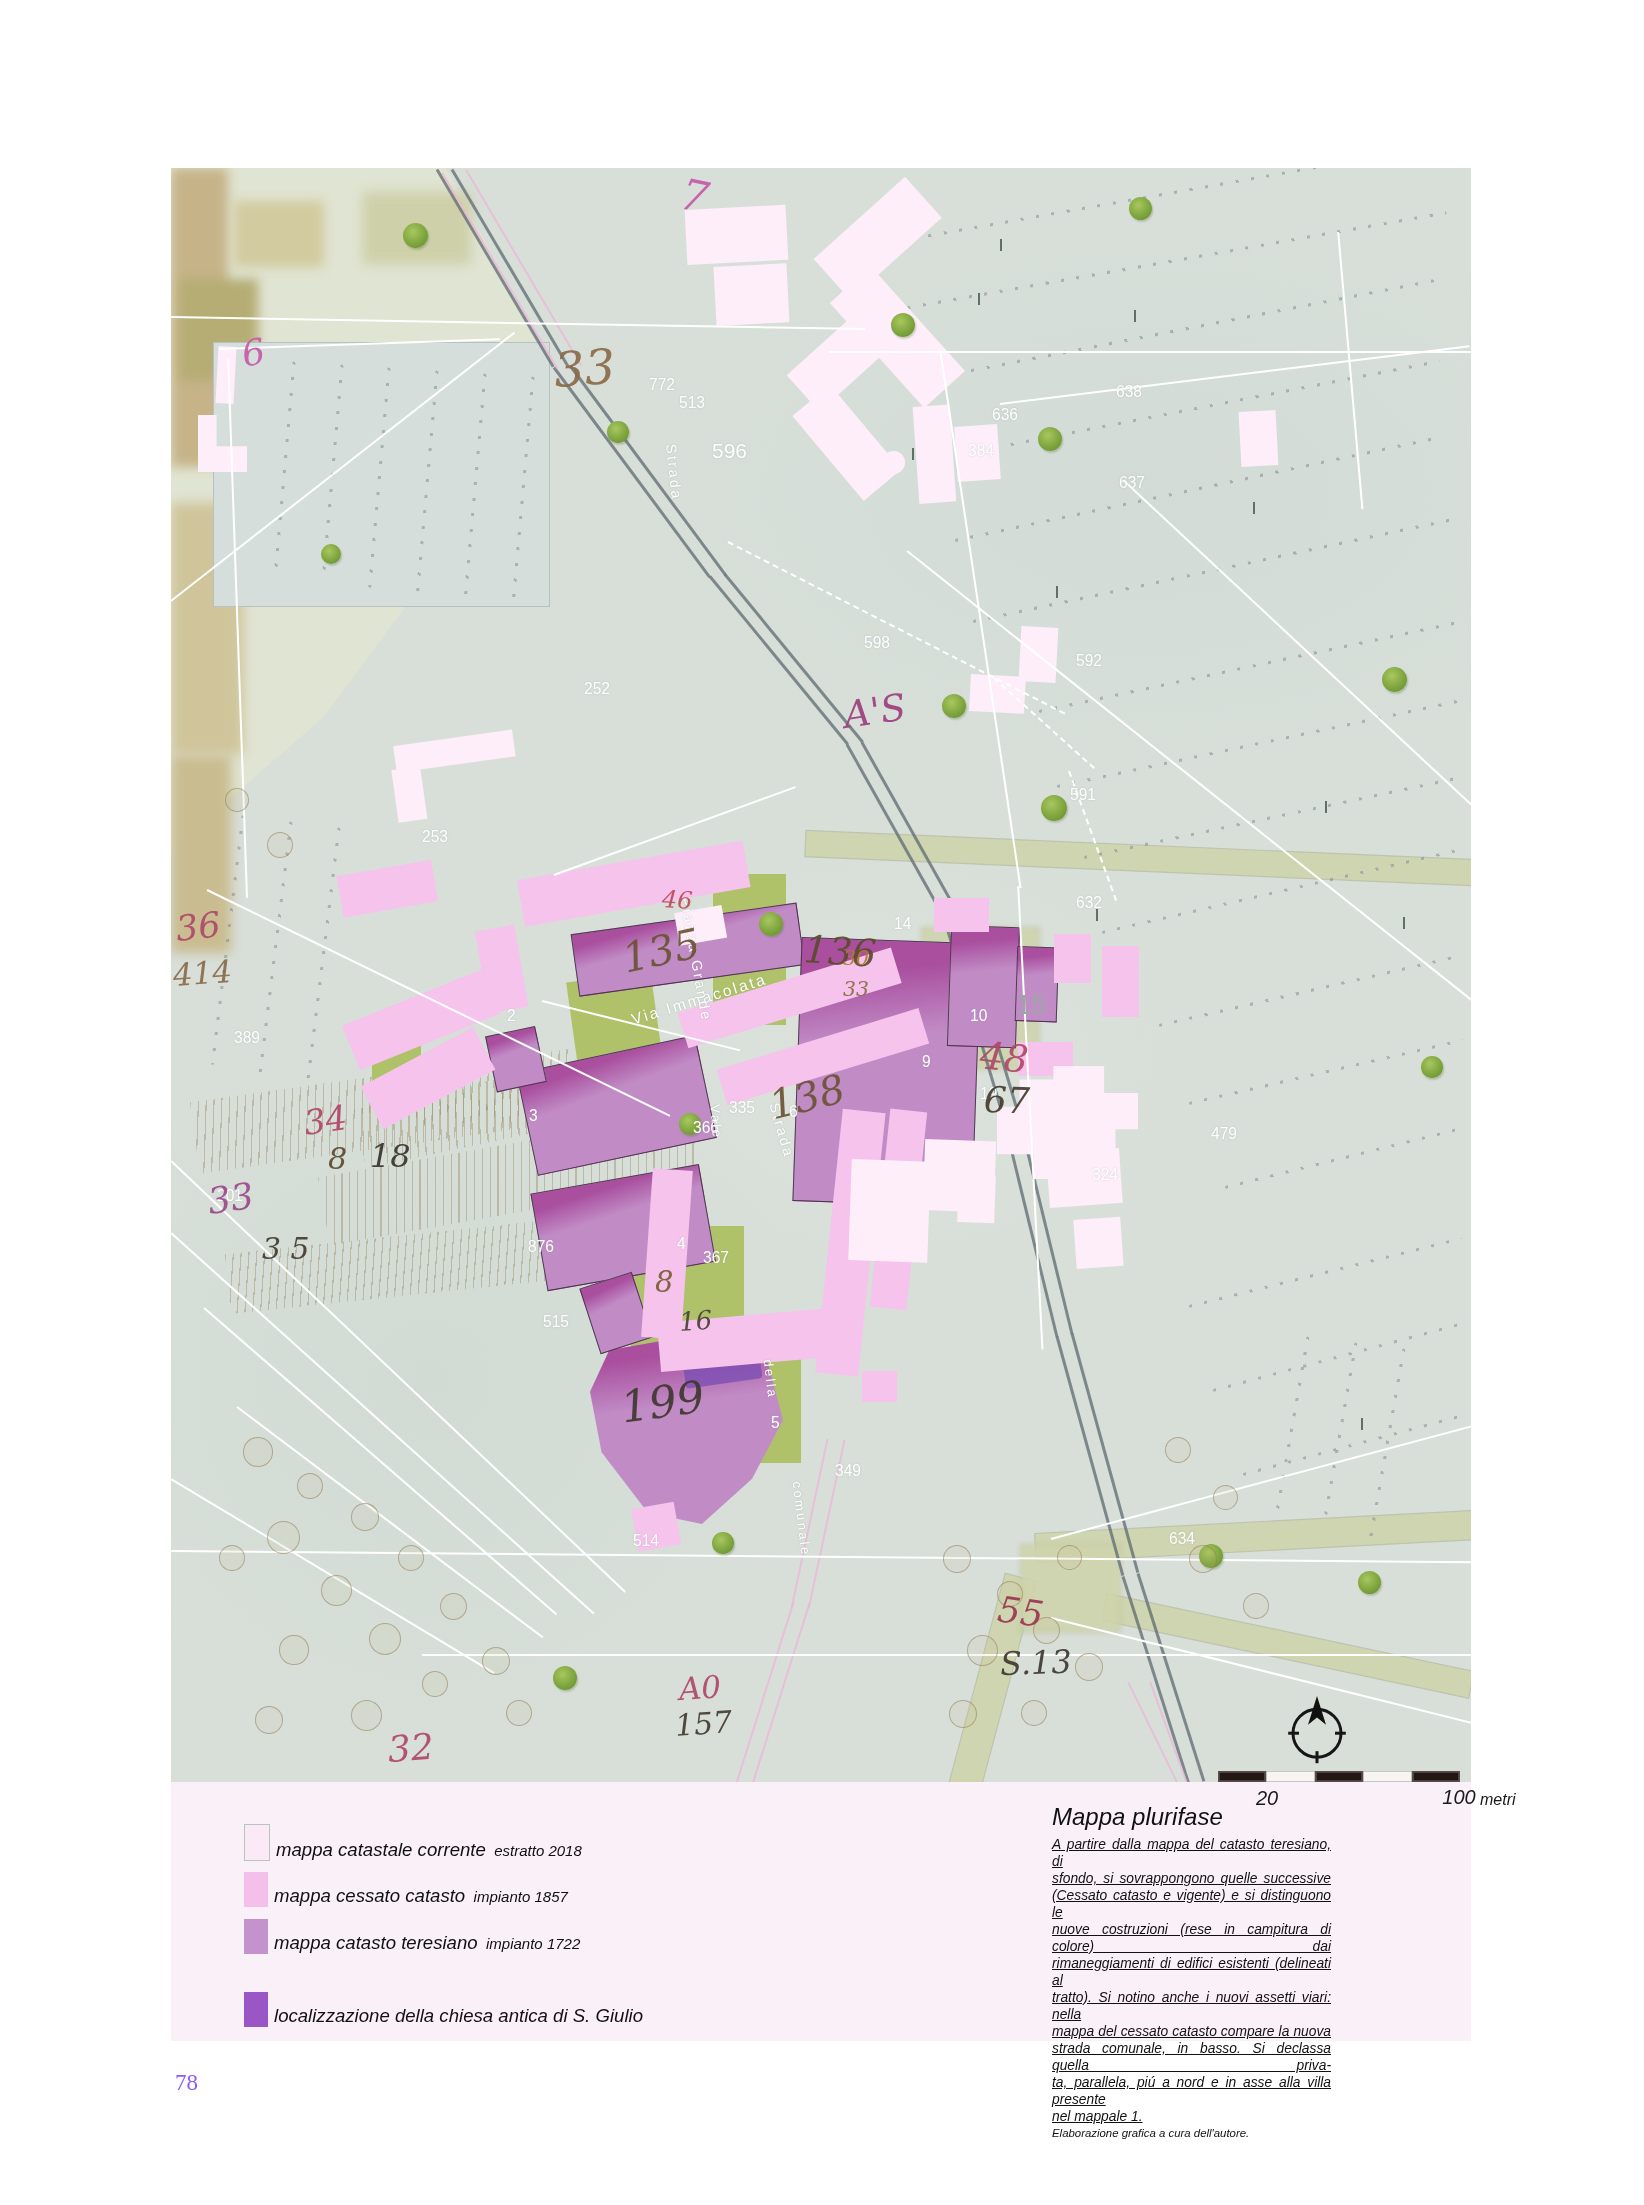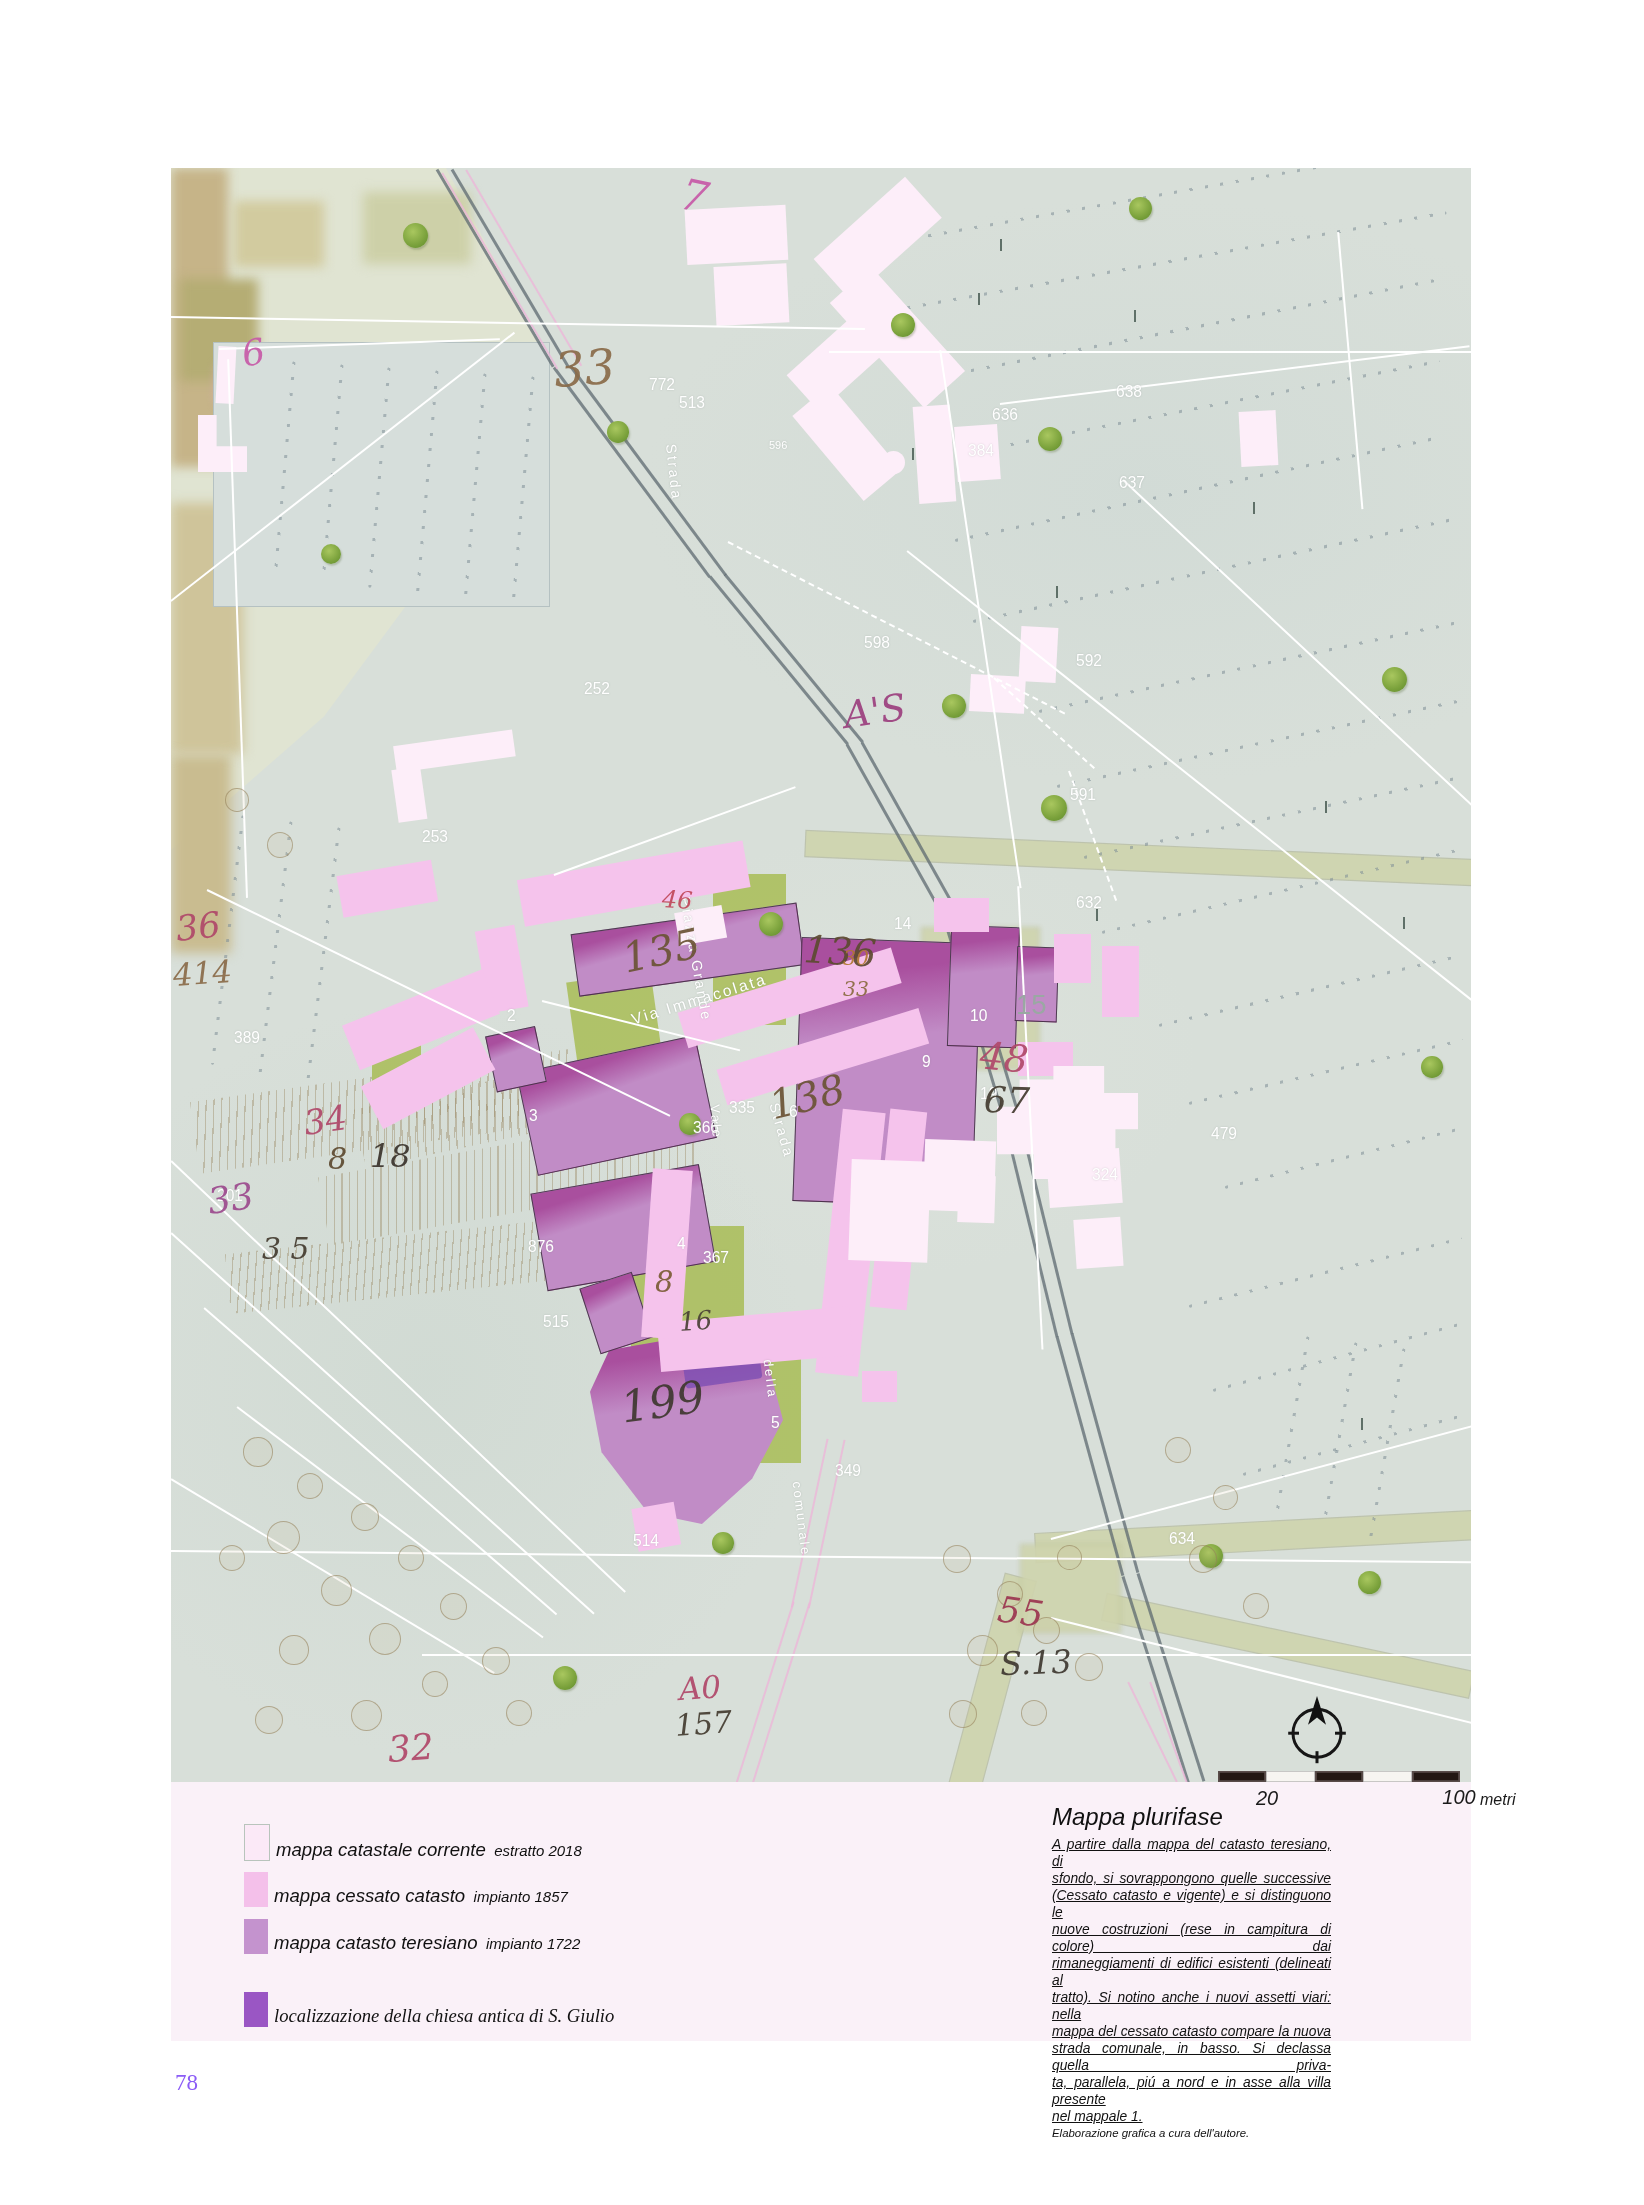--- a/index.html
+++ b/index.html
@@ -280,21 +280,21 @@
       <span class="wl" style="position: absolute; left: 506px; top: 1067px; font-size: 15.6px;">4</span>
       <span class="wl" style="position: absolute; left: 600px; top: 1246px; font-size: 15.6px;">5</span>
       <span class="wl" style="position: absolute; left: 998px; top: 1362px; font-size: 15.6px; text-align: right;">634</span>
       <span class="wl" style="position: absolute; left: 945px; top: 215px; font-size: 15.6px;">638</span>
       <span class="wl" style="position: absolute; left: 948px; top: 306px; font-size: 15.6px;">637</span>
       <span class="wl" style="position: absolute; left: 821px; top: 238px; font-size: 15.6px;">636</span>
       <span class="wl" style="position: absolute; left: 905px; top: 484px; font-size: 15.6px;">592</span>
       <span class="wl" style="position: absolute; left: 899px; top: 618px; font-size: 15.6px;">591</span>
       <span class="wl" style="position: absolute; left: 693px; top: 466px; font-size: 15.6px;">598</span>
       <span class="wl" style="position: absolute; left: 797px; top: 274px; font-size: 15.6px;">384</span>
-      <span class="wl" style="position: absolute; left: 598px; top: 271px; font-size: 11px;">596</span>
+      <span class="wl" style="position: absolute; left: 541px; top: 271px; font-size: 21px;">596</span>
       <span class="wl" style="position: absolute; left: 508px; top: 226px; font-size: 15.6px;">513</span>
       <span class="wl" style="position: absolute; left: 478px; top: 208px; font-size: 15.6px;">772</span>
       <span class="wl" style="position: absolute; left: 905px; top: 726px; font-size: 15.6px;">632</span>
       <span class="wl" style="position: absolute; left: 1040px; top: 957px; font-size: 15.6px;">479</span>
       <span class="wl" style="position: absolute; left: 921px; top: 998px; font-size: 15.6px;">324</span>
       <span class="wl" style="position: absolute; left: 809px; top: 917px; font-size: 15.6px;">19</span>
       <span class="wl" style="position: absolute; left: 723px; top: 747px; font-size: 15.6px;">14</span>
       <span class="wl" style="position: absolute; left: 799px; top: 839px; font-size: 15.6px;">10</span>
       <span class="wl" style="position: absolute; left: 336px; top: 839px; font-size: 15.6px;">2</span>
       <span class="wl" style="position: absolute; left: 358px; top: 939px; font-size: 15.6px;">3</span>
@@ -373,21 +373,21 @@
           <span class="legend-sub">impianto 1857</span>
         </span>
       </div>
       <div class="legend-row" style="left: 244px; top: 1919px;">
         <span class="legend-swatch" style="background: rgb(196, 147, 206);"></span>
         <span class="legend-texts">
           <span class="legend-label">mappa catasto teresiano</span>
           <span class="legend-sub">impianto 1722</span>
         </span>
       </div>
-      <div class="legend-row" style="left: 244px; top: 1992px; font-family: Liberation Serif, serif;">
+      <div class="legend-row" style="left: 244px; top: 1992px;">
         <span class="legend-swatch" style="background: rgb(154, 86, 196);"></span>
         <span class="legend-texts">
           <span class="legend-label">localizzazione della chiesa antica di S. Giulio</span>
         </span>
       </div>
     </div>
 
   <div class="caption">
     <div class="caption-title">Mappa plurifase</div>
     <div id="caption-body">

